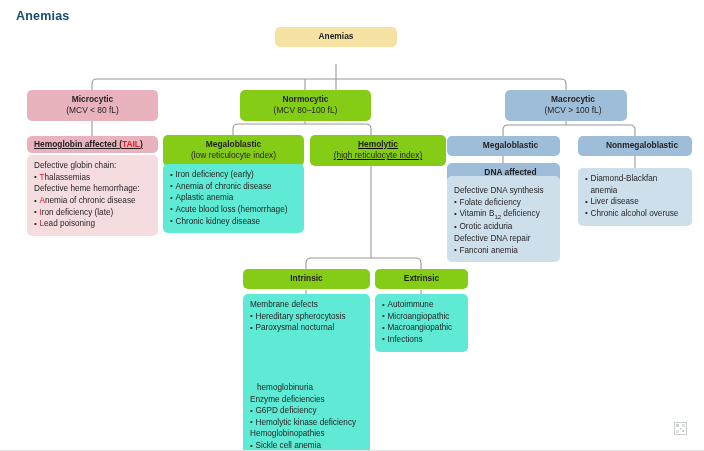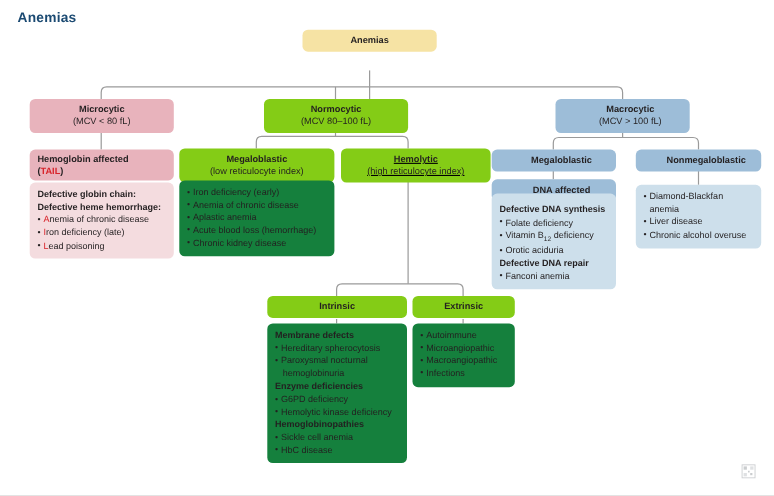--- a/index.html
+++ b/index.html
@@ -42,32 +42,32 @@
     border-radius:5px;
     padding:5px 7px 6px 7px;
     font-size:8.2px;
     line-height:1.42;
     color:#231f20;
     box-sizing:border-box;
   }
   .body ul{margin:0;padding:0;list-style:none;}
   .body li{position:relative;padding-left:5.5px;}
   .body li::before{content:"\2022";position:absolute;left:0;top:-0.5px;font-size:8px;}
-  .body li.cont{padding-left:7px;}
+  .body li.cont{padding-left:7px;margin-top:48px;}
   .body li.cont::before{content:"";}
-  .sec{font-weight:bold;display:block;}
+  .sec{font-weight:normal;display:block;}
   .red{color:#d8232a;}
   .redlead::first-letter{color:#d8232a;}
 
   
   .y-hdr{background:#f6e3a4;}
   .p-hdr{background:#e8b3bc;}
   .p-body{background:#f4dcdf;}
   .g-hdr{background:#84cc16;}
-  .g-body{background:#15803d;}
+  .g-body{background:#5eead4;}
   .b-hdr{background:#9dbdd8;padding-left:20px;}
   .b-body{background:#cddfeb;}
 
   
   #n-root     {left:275px;top:27px;width:122px;}
   #n-micro    {left:27px;top:90px;width:131px;}
   #n-microbody{left:27px;top:136px;width:131px;}
   #n-normo    {left:240px;top:90px;width:131px;}
   #n-nonhem   {left:163px;top:135px;width:141px;}
   #n-nonhembd {left:163px;top:164px;width:141px;}
@@ -131,25 +131,28 @@
   </div>
 
   <div class="node" id="n-micro">
     <div class="hdr p-hdr">
       <span class="t1">Microcytic</span>
       <span class="t2">(MCV &lt; 80 fL)</span>
     </div>
   </div>
 
   <div class="node" id="n-microbody">
-    <div class="hdr p-hdr" style="text-align:left;padding:3px 23px 3px 7px;">
+    <div class="hdr p-hdr" style="text-align:left;padding:3px 12px 3px 7px;text-decoration:underline;">
       <span class="t1" style="display:inline;">Hemoglobin affected (</span><span class="t1 red" style="display:inline;">TAIL</span><span class="t1" style="display:inline;">)</span>
     </div>
     <div class="body p-body" style="margin-top:2px;">
       <span class="sec">Defective globin chain:</span>
+      <ul>
+        <li class="redlead">Thalassemias</li>
+      </ul>
       <span class="sec">Defective heme hemorrhage:</span>
       <ul>
         <li class="redlead">Anemia of chronic disease</li>
         <li class="redlead">Iron deficiency (late)</li>
         <li class="redlead">Lead poisoning</li>
       </ul>
     </div>
   </div>
 
   <div class="node" id="n-normo">

